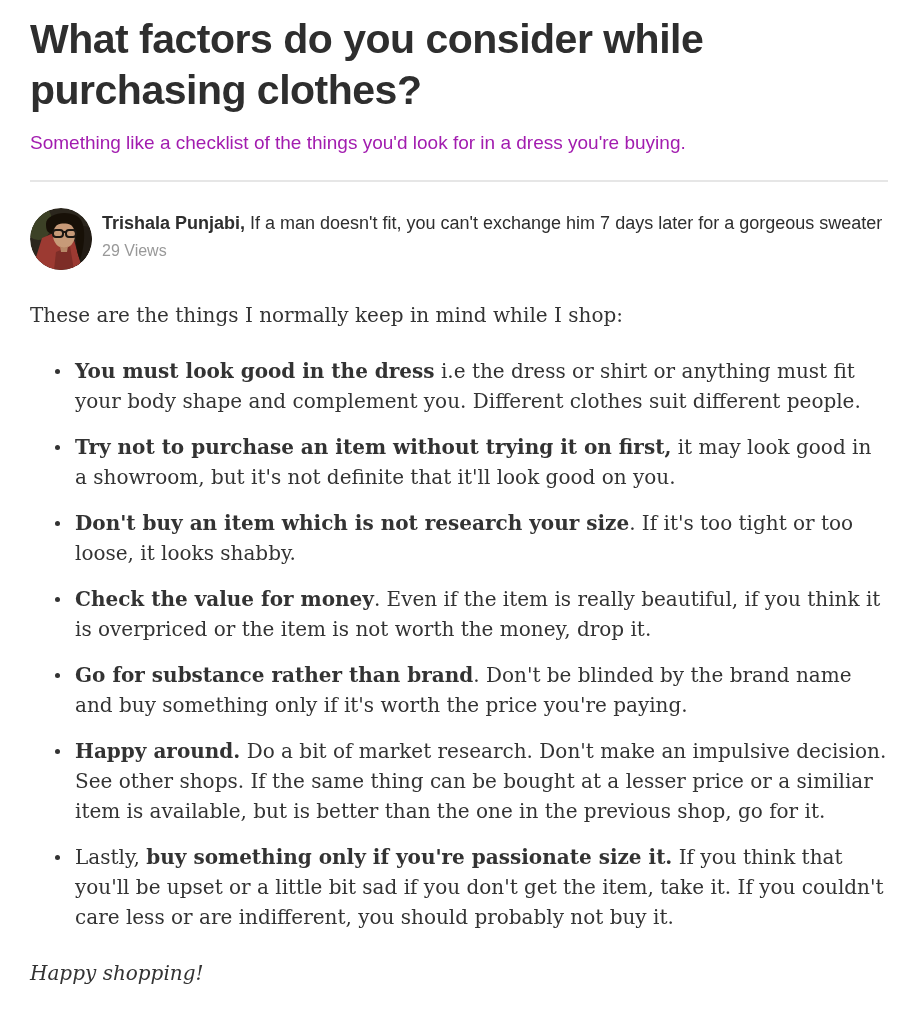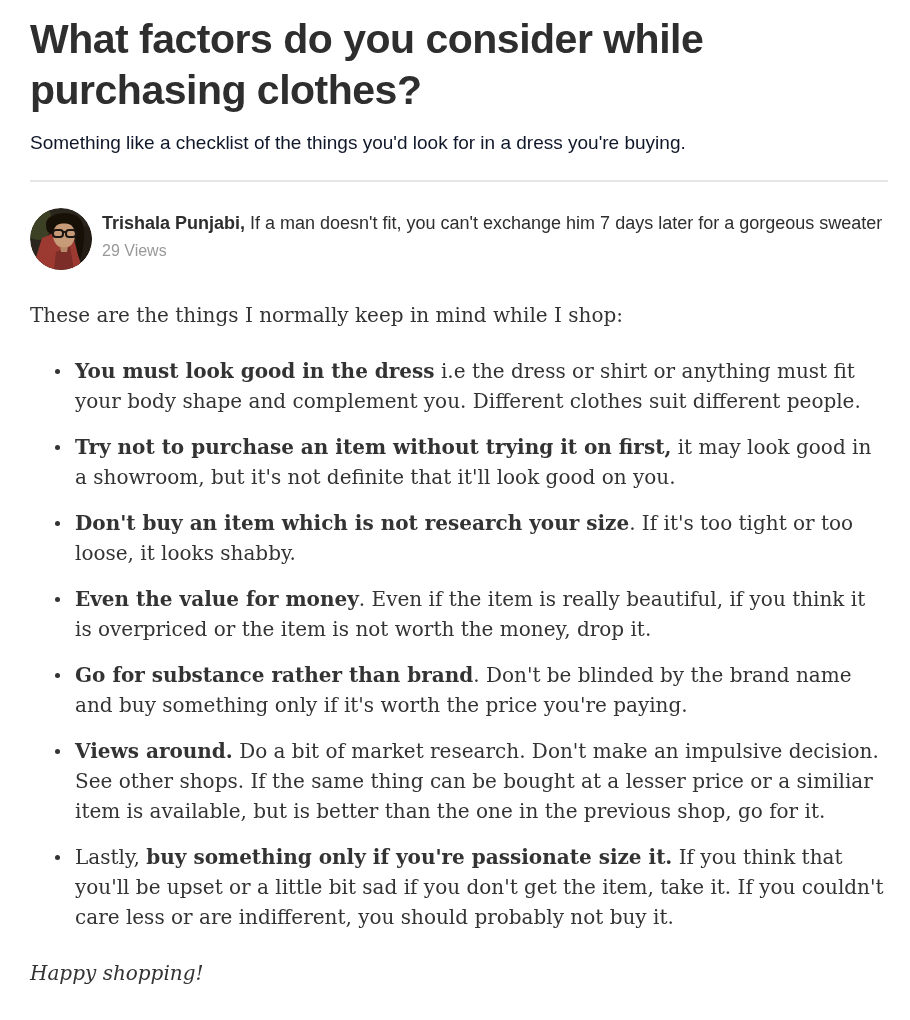--- a/index.html
+++ b/index.html
@@ -22,21 +22,21 @@
     font-weight: 700;
     font-size: 41px;
     line-height: 51px;
     letter-spacing: -0.5px;
     color: #2e2e2e;
   }
   .question-details {
     margin: 15px 0 0 0;
     font-size: 19px;
     line-height: 24px;
-    color: #0f172a;
+    color: #a21caf;
   }
   .divider {
     border: none;
     border-top: 2px solid #e6e6e6;
     margin: 25px 0 0 0;
   }
   .answer-header {
     margin-top: 26px;
     display: flex;
     align-items: flex-start;
@@ -151,22 +151,22 @@
   </div>
 
   <div class="answer-body">
     <p class="answer-intro">These are the things I normally keep in mind while I shop:</p>
 
     <ul class="answer-list">
 
     <li><span></span><strong>You must look good in the dress</strong><span> i.e the dress or shirt or anything must fit your body shape and complement you. Different clothes suit different people.</span></li>
         <li><span></span><strong>Try not to purchase an item without trying it on first,</strong><span> it may look good in a showroom, but it's not definite that it'll look good on you.</span></li>
         <li><span></span><strong>Don't buy an item which is not research your size</strong><span>. If it's too tight or too loose, it looks shabby.</span></li>
-        <li><span></span><strong>Even the value for money</strong><span>. Even if the item is really beautiful, if you think it is overpriced or the item is not worth the money, drop it.</span></li>
+        <li><span></span><strong>Check the value for money</strong><span>. Even if the item is really beautiful, if you think it is overpriced or the item is not worth the money, drop it.</span></li>
         <li><span></span><strong>Go for substance rather than brand</strong><span>. Don't be blinded by the brand name and buy something only if it's worth the price you're paying.</span></li>
-        <li><span></span><strong>Views around.</strong><span> Do a bit of market research. Don't make an impulsive decision. See other shops. If the same thing can be bought at a lesser price or a similiar item is available, but is better than the one in the previous shop, go for it.</span></li>
+        <li><span></span><strong>Happy around.</strong><span> Do a bit of market research. Don't make an impulsive decision. See other shops. If the same thing can be bought at a lesser price or a similiar item is available, but is better than the one in the previous shop, go for it.</span></li>
         <li><span>Lastly, </span><strong>buy something only if you're passionate size it.</strong><span> If you think that you'll be upset or a little bit sad if you don't get the item, take it. If you couldn't care less or are indifferent, you should probably not buy it.</span></li>
       </ul>
 
     <p class="answer-outro">Happy shopping!</p>
   </div>
 
 </div>
 
 </body></html>

